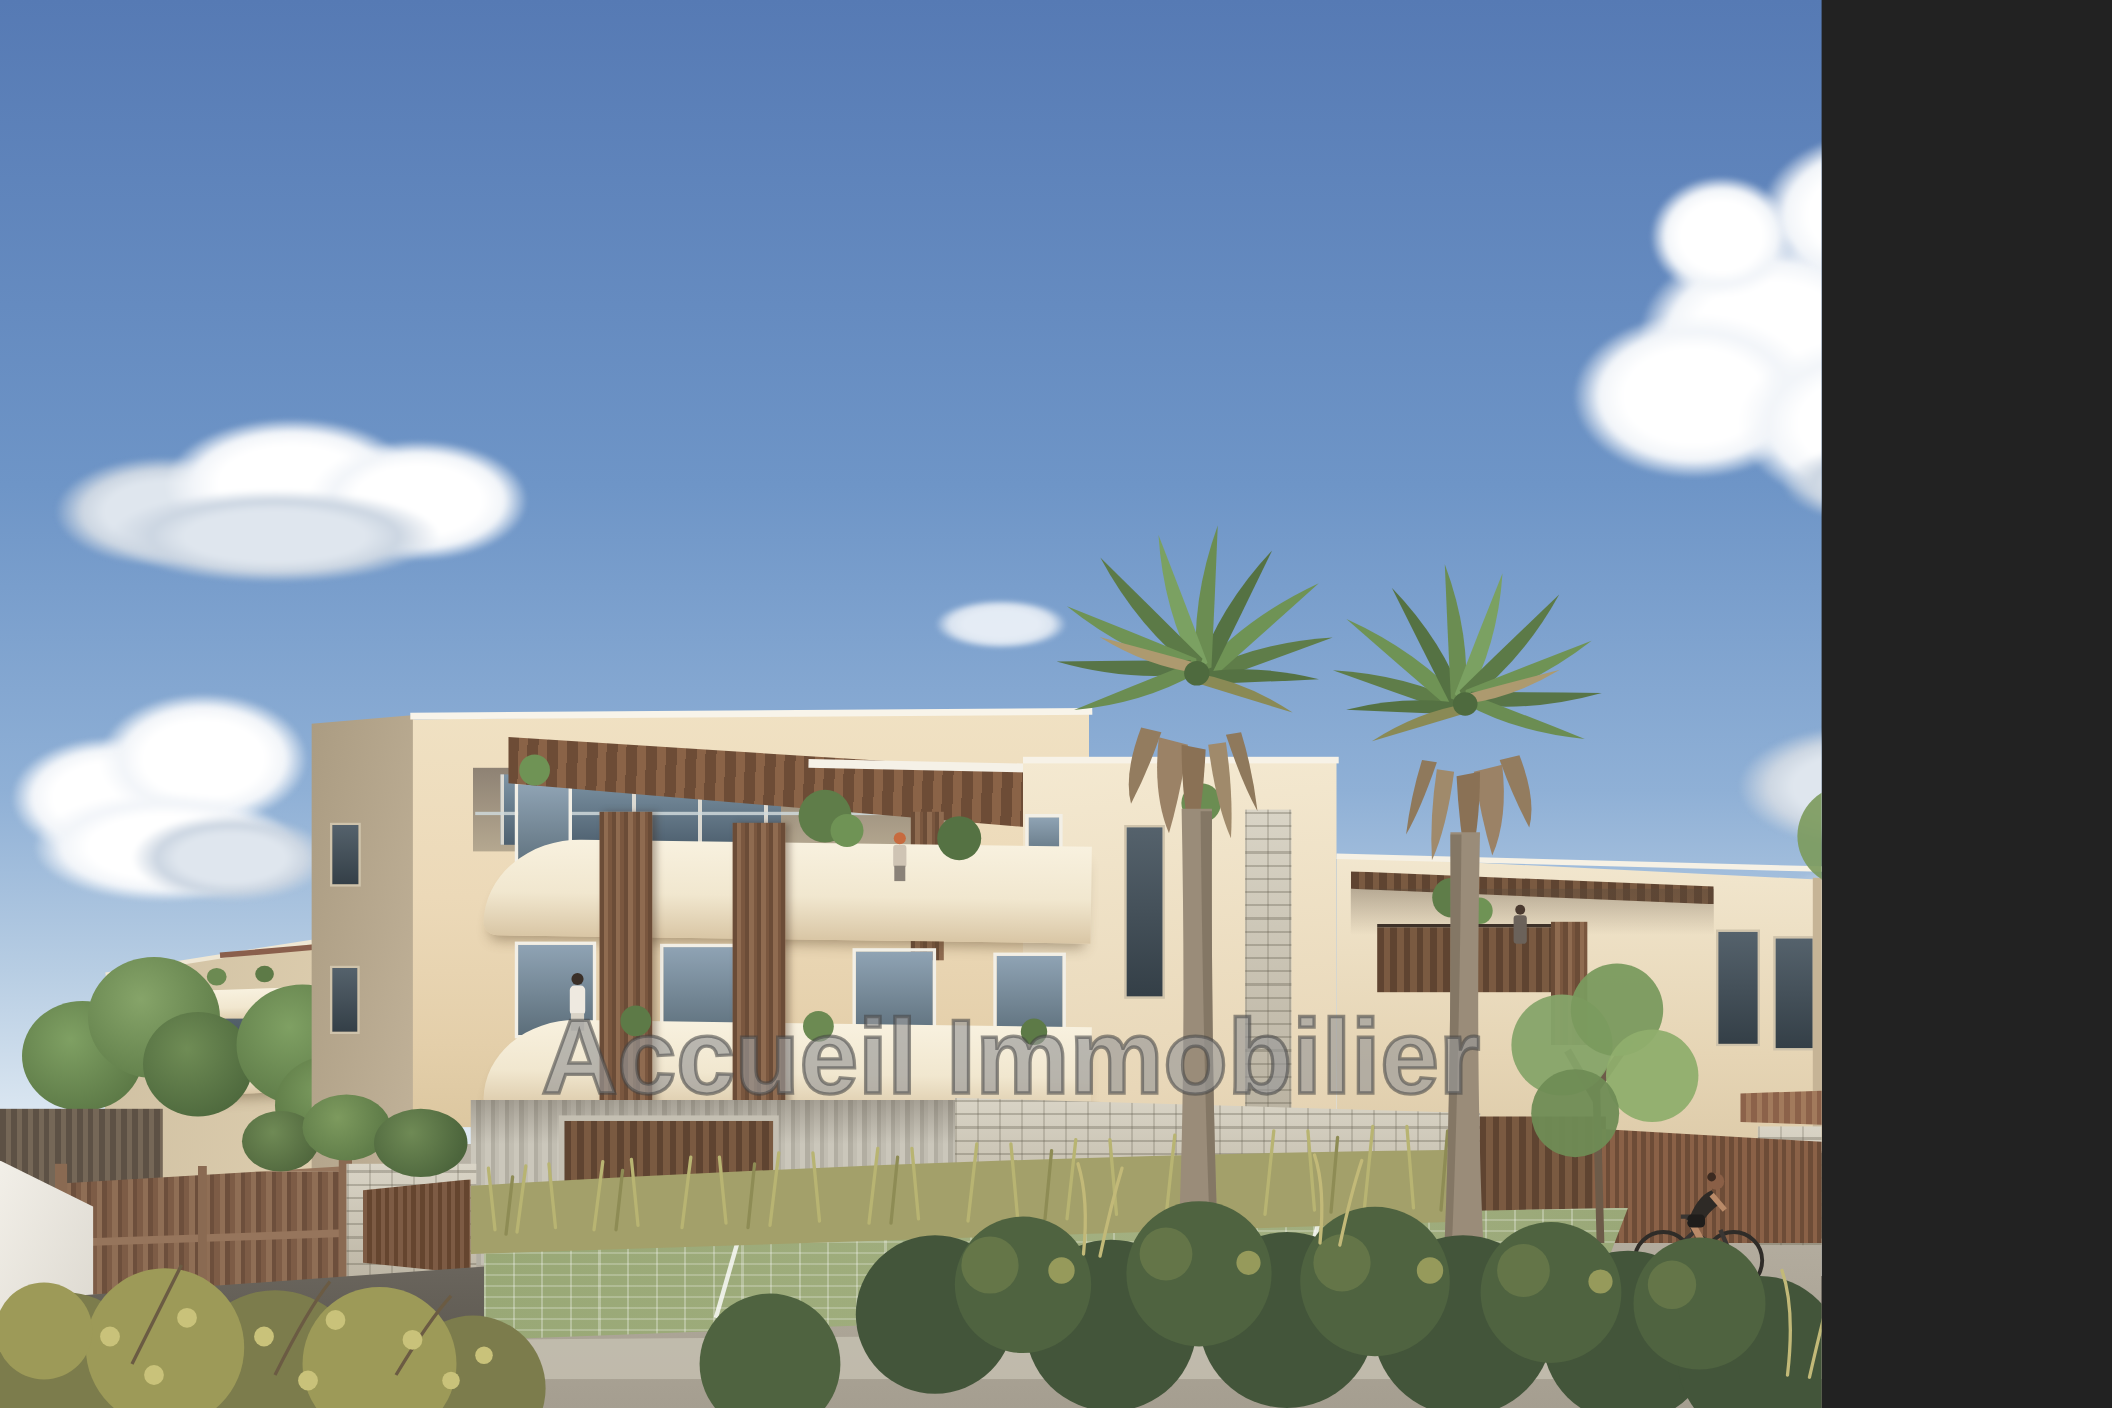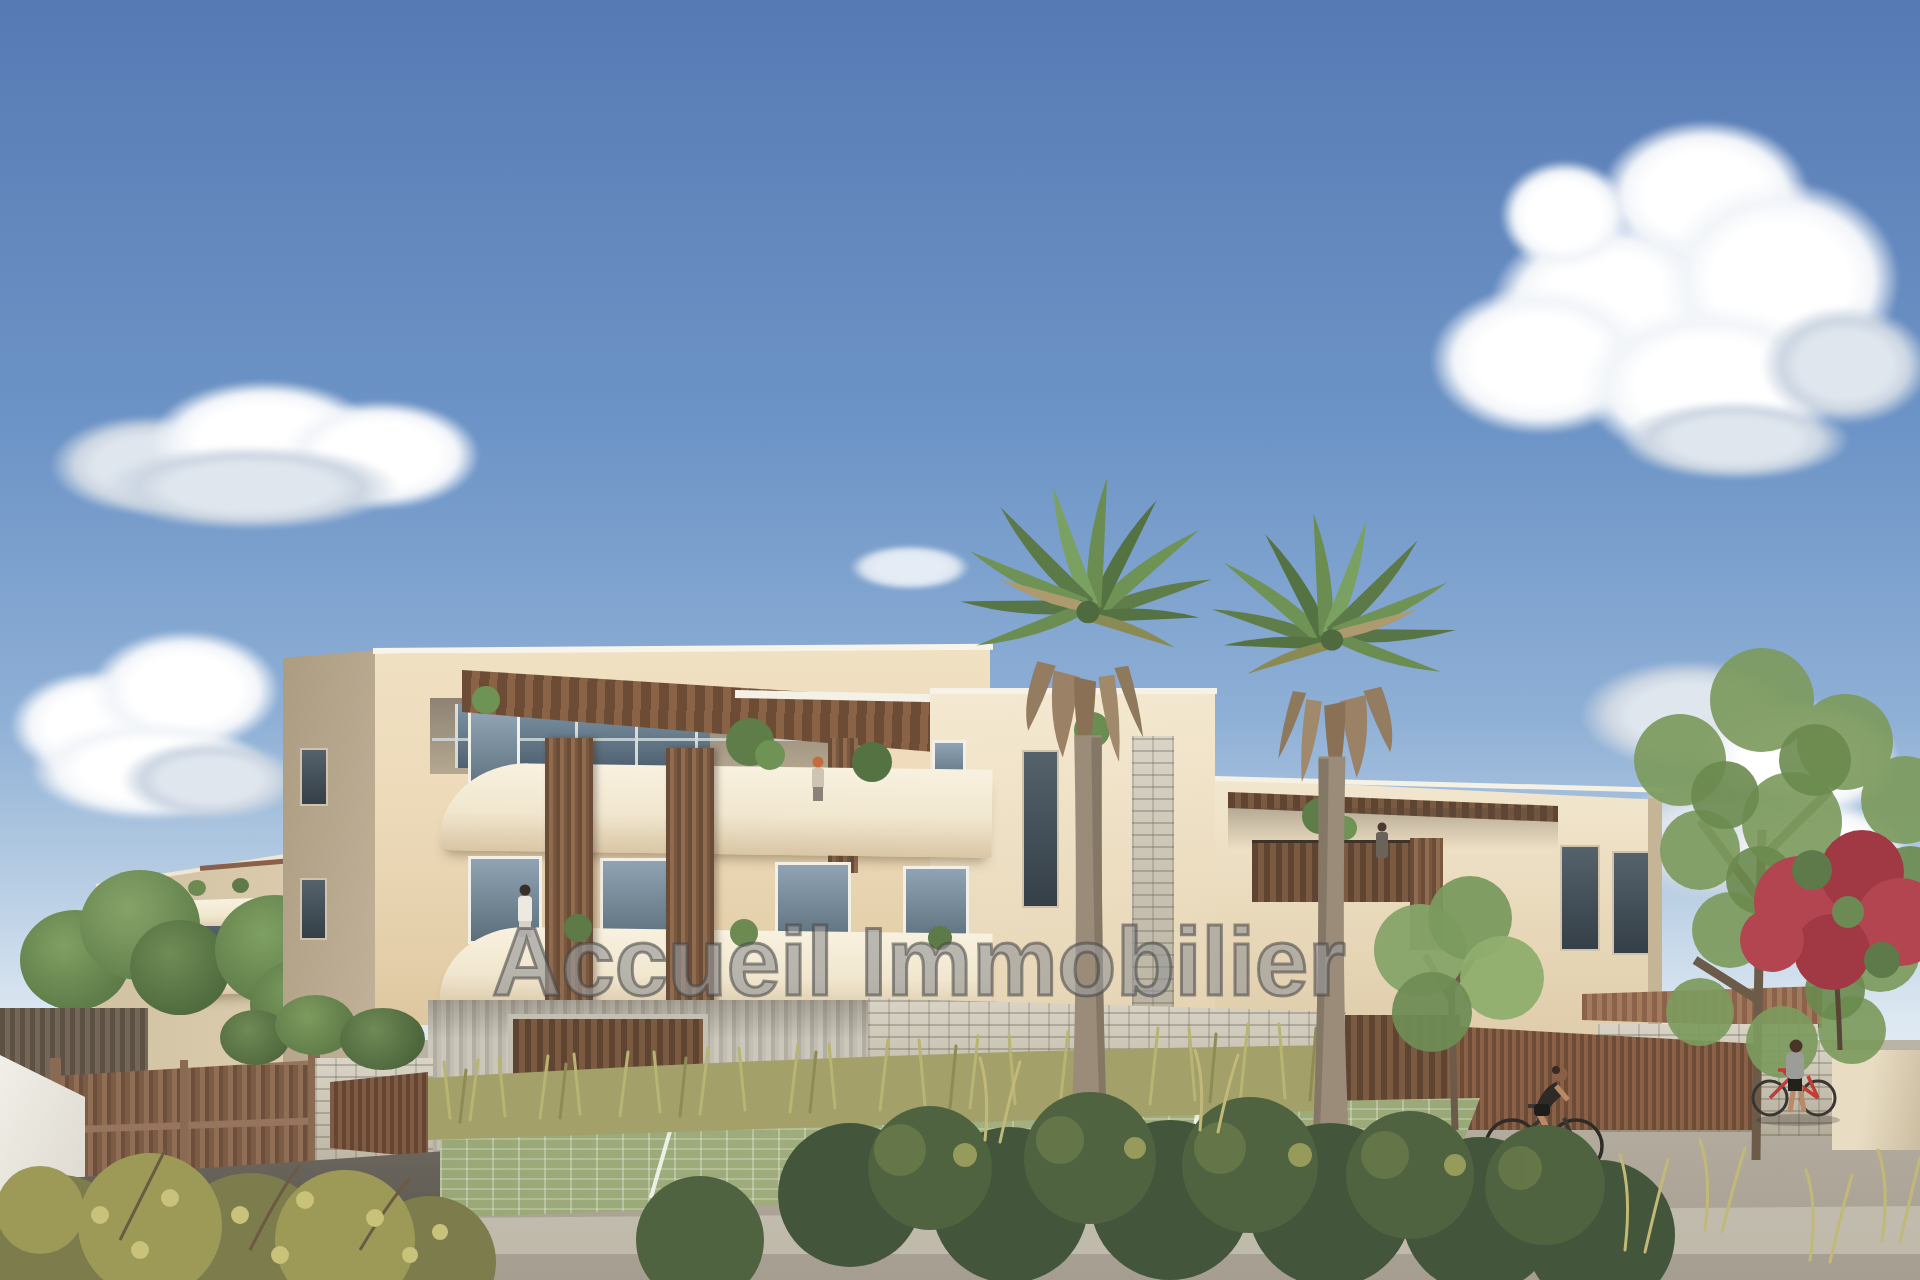--- a/index.html
+++ b/index.html
@@ -1,16 +1,16 @@
 <!DOCTYPE html>
 <html><head>
 <meta charset="utf-8">
 <style>
   html,body{margin:0;padding:0;background:#222;}
-  #scene{position:relative;width:1920px;height:1280px;overflow:hidden;
+  #scene{position:relative;width:1656px;height:1280px;overflow:hidden;
          font-family:"Liberation Sans", sans-serif;}
   .abs{position:absolute;}
   
   .sky{left:0;top:0;width:1920px;height:1160px;
     background:linear-gradient(180deg,#567ab4 0%,#6e95c7 38%,#8fb0d6 62%,#b7cde3 76%,#dde8f2 88%,#eef3f7 100%);}
   .cloud span{position:absolute;border-radius:50%;
     background:radial-gradient(closest-side,#ffffff 58%,#f2f5f9 78%,rgba(242,245,249,0));}
   .cloud .gry{background:radial-gradient(closest-side,#dfe6ee 55%,#ccd6e2 75%,rgba(204,214,226,0));}
   .cloud{filter:blur(2px);}
   

